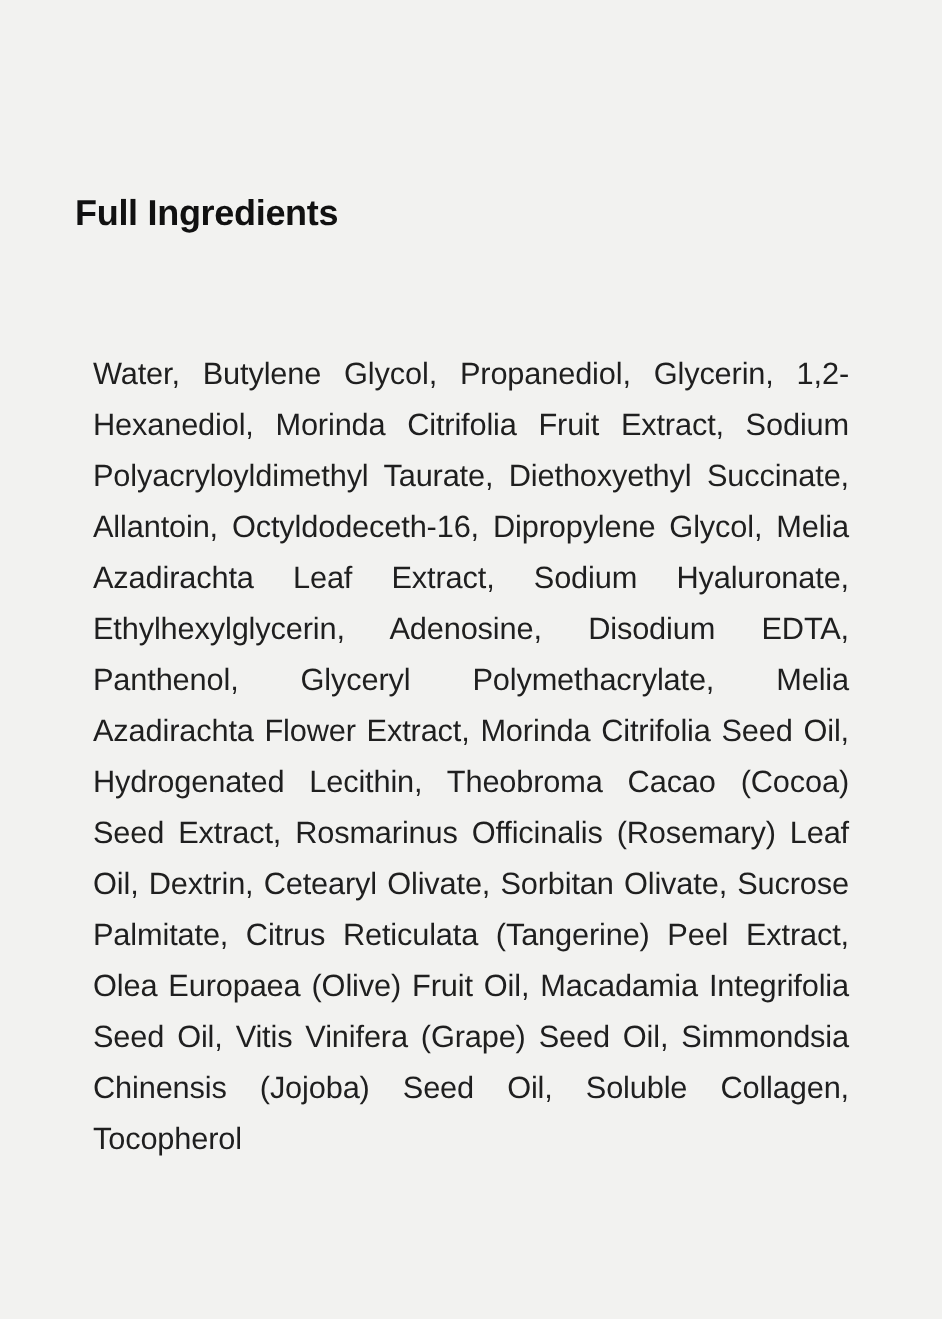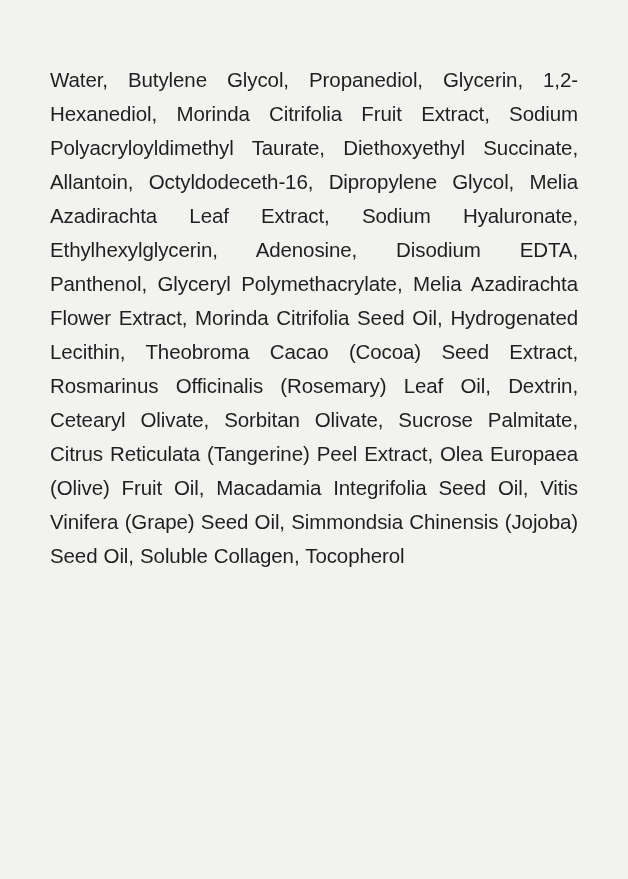--- a/index.html
+++ b/index.html
@@ -25,30 +25,31 @@
   .title {
     font-size: 24px;
     font-weight: bold;
     letter-spacing: -0.2px;
     color: #111111;
     margin: 0;
     padding-top: 129px;
     line-height: 1.2;
   }
   .body-text {
-    margin: 0;
+    margin: 12px;
     padding-top: 63px;
     font-size: 20.5px;
     line-height: 34px;
     color: #1f1f1f;
     text-align: justify;
     text-justify: inter-word;
     letter-spacing: -0.1px;
     hyphens: manual;
     word-spacing: 0.5px;
   }
 </style>
 </head>
 <body>
 
 <div class="page">
+  <h1 class="title">Full Ingredients</h1>
   <p class="body-text">Water, Butylene Glycol, Propanediol, Glycerin, 1,2-Hexanediol, Morinda Citrifolia Fruit Extract, Sodium Polyacryloyldimethyl Taurate, Diethoxyethyl Succinate, Allantoin, Octyldodeceth-16, Dipropylene Glycol, Melia Azadirachta Leaf Extract, Sodium Hyaluronate, Ethylhexylglycerin, Adenosine, Disodium EDTA, Panthenol, Glyceryl Polymethacrylate, Melia Azadirachta Flower Extract, Morinda Citrifolia Seed Oil, Hydrogenated Lecithin, Theobroma Cacao (Cocoa) Seed Extract, Rosmarinus Officinalis (Rosemary) Leaf Oil, Dextrin, Cetearyl Olivate, Sorbitan Olivate, Sucrose Palmitate, Citrus Reticulata (Tangerine) Peel Extract, Olea Europaea (Olive) Fruit Oil, Macadamia Integrifolia Seed Oil, Vitis Vinifera (Grape) Seed Oil, Simmondsia Chinensis (Jojoba) Seed Oil, Soluble Collagen, Tocopherol</p>
 </div>
 
 </body></html>

